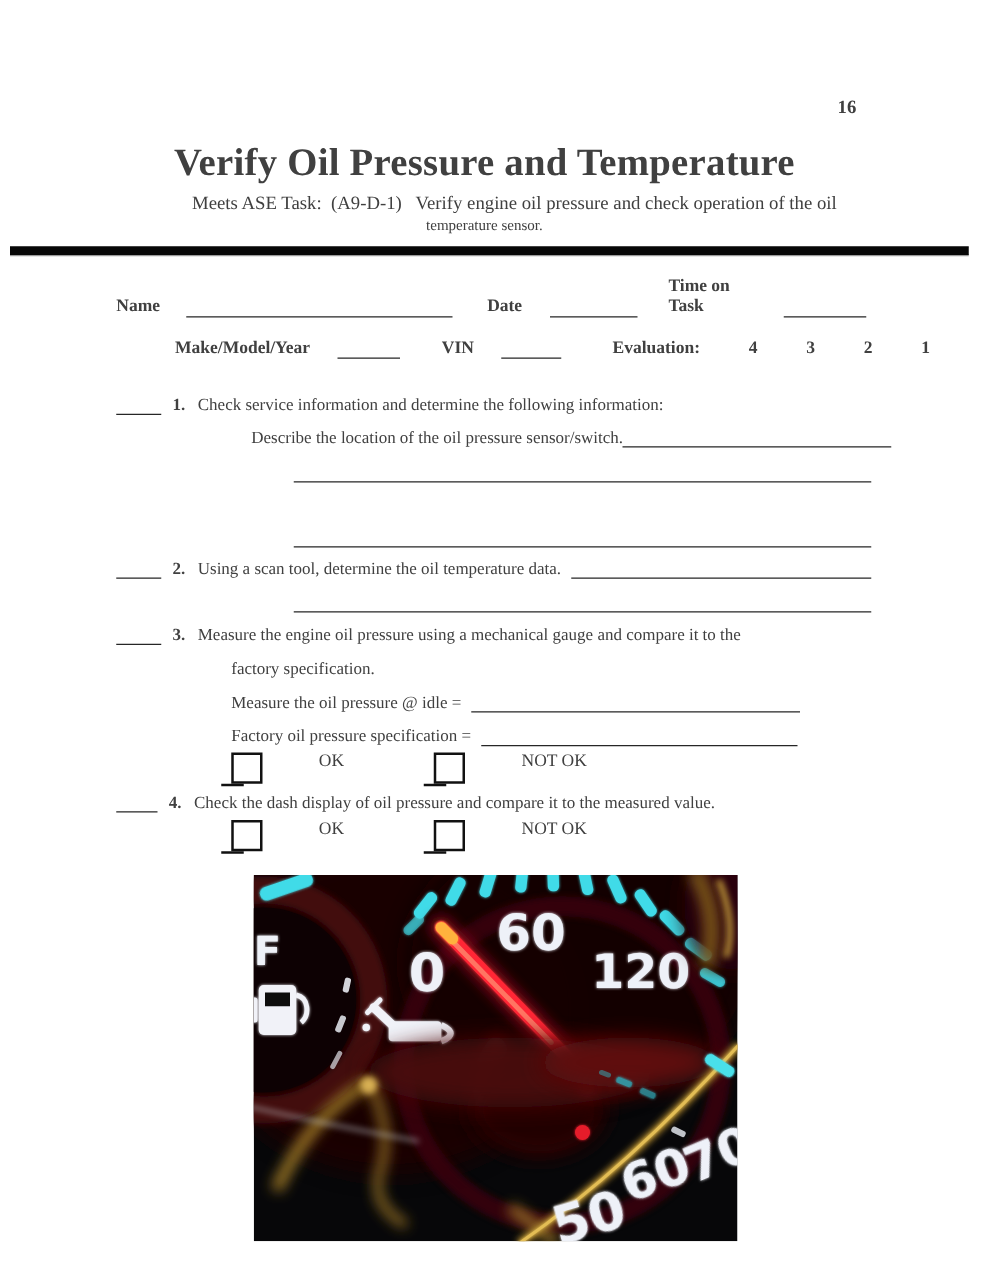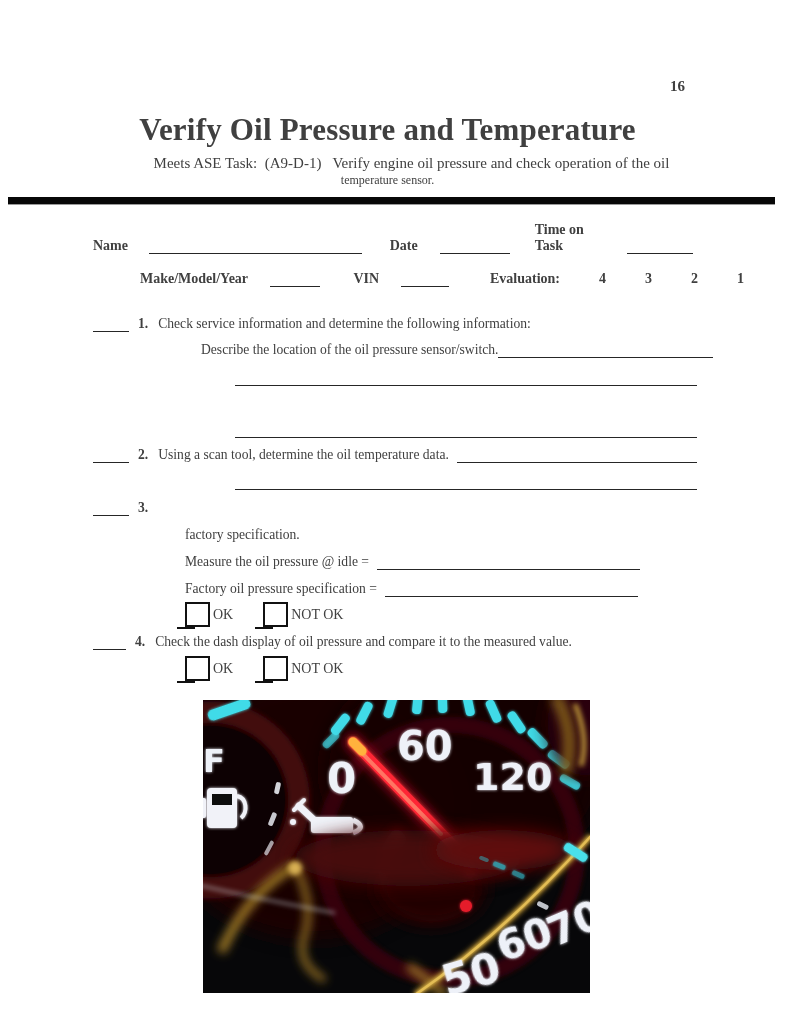--- a/index.html
+++ b/index.html
@@ -41,21 +41,21 @@
   .l3b { top:527px; left:185px; width:512px; }
   .l3c { top:554px; left:185px; width:455px; }
   .l3d { top:581px; left:185px; width:453px; }
   .cb3 { top:602px; left:185px; }
   .l4  { top:634px; left:93px; width:604px; }
   .cb4 { top:656px; left:185px; }
 
   .gap8  { margin-left:8px; }
   .gap14 { margin-left:14px; }
 
-  .cbrow { display:flex; align-items:center; font-size:14px; }
+  .cbrow { display:flex; align-items:flex-start; font-size:14px;gap:42px; }
   .checkbox {
     position:relative; display:inline-block; width:21px; height:21px;
     border:2px solid #111; background:transparent; flex:0 0 auto;
   }
   .checkbox::after {
     content:""; position:absolute; left:-10px; bottom:-4px; width:18px;
     border-bottom:2px solid #111;
   }
   .cb-label { margin-left:3px; margin-right:30px; }
 
@@ -110,20 +110,21 @@
     <span class="short-blank"></span>
     <span class="tnum">2.</span>
     <span class="ttext">Using a scan tool, determine the oil temperature data.</span>
     <span class="fill gap8"></span>
   </div>
   <div class="abs l2b"></div>
 
   <div class="abs task-line l3">
     <span class="short-blank"></span>
     <span class="tnum">3.</span>
+    <span class="ttext">Measure the engine oil pressure using a mechanical gauge and compare it to the</span>
   </div>
   <div class="abs task-line l3b">
     <span class="ttext">factory specification.</span>
   </div>
   <div class="abs task-line l3c">
     <span class="ttext">Measure the oil pressure @ idle =</span>
     <span class="fill gap8"></span>
   </div>
   <div class="abs task-line l3d">
     <span class="ttext">Factory oil pressure specification =</span>

